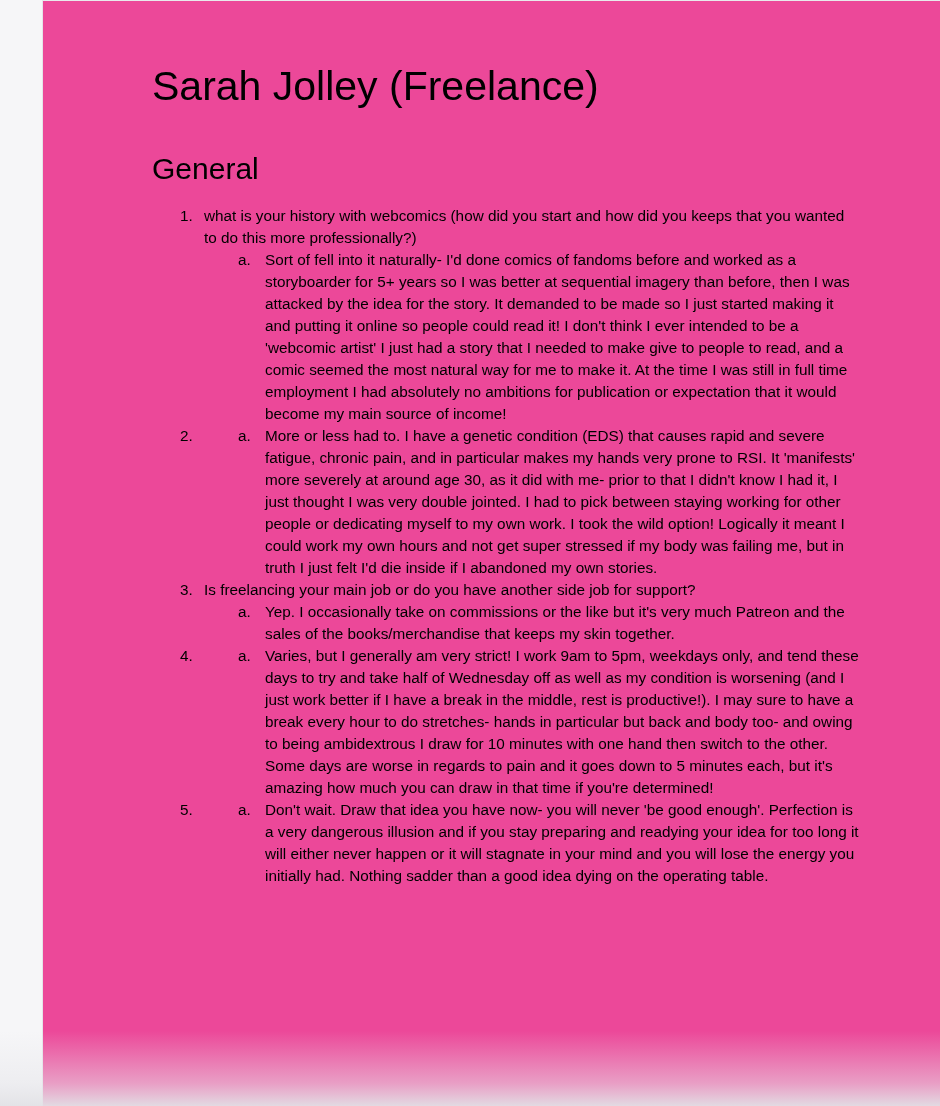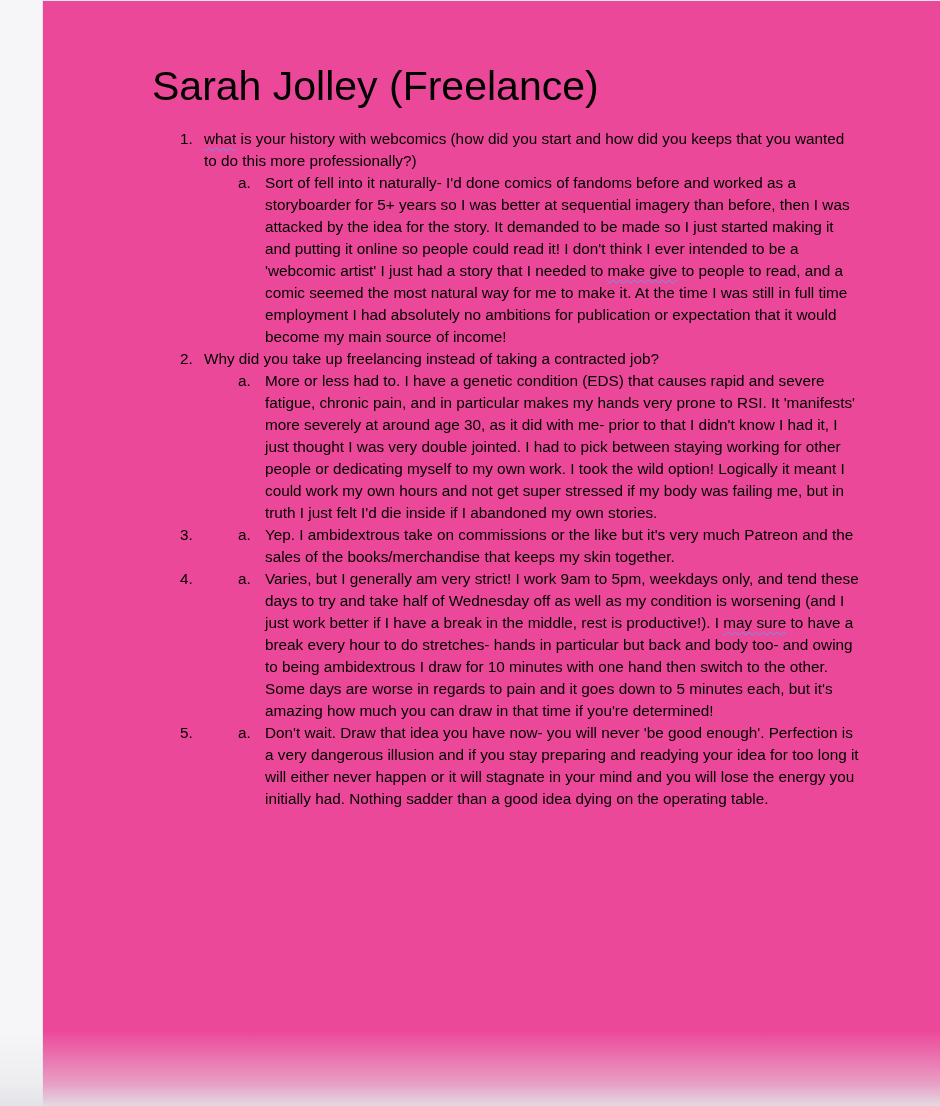--- a/index.html
+++ b/index.html
@@ -48,21 +48,20 @@
   .qa-list {
     margin-top: 18px;
     font-size: 15.3px;
     line-height: 22px;
   }
   .q-row { position: relative; padding-left: 52px; }
   .q-marker { position: absolute; left: 28px; top: 0; }
   .a-row { position: relative; padding-left: 61px; }
   .a-marker { position: absolute; left: 34px; top: 0; }
   .squiggle {
-    text-decoration: underline;
     text-decoration-style: wavy;
     text-decoration-color: #6199f0;
     text-decoration-thickness: 1px;
     text-underline-offset: 3px;
     text-decoration-skip-ink: none;
     text-align: center;
   }
   .bottom-fade {
     position: absolute;
     left: 0;
@@ -75,46 +74,47 @@
 </style>
 </head>
 <body>
 
 <div class="viewport">
   <div class="page">
     <div class="content">
 
       <h1 class="doc-title">Sarah Jolley (Freelance)</h1>
 
+      <h2 class="section-heading">General</h2>
 
       <div class="qa-list">
 
         <div class="q-row">
           <span class="q-marker">1.</span>
           <div class="q-text"><span class="squiggle">what</span><span> is your history with webcomics (how did you start and how did you keeps that you wanted to do this more professionally?)</span></div>
           <div class="a-row">
             <span class="a-marker">a.</span>
             <div class="a-text"><span>Sort of fell into it naturally- I'd done comics of fandoms before and worked as a storyboarder for 5+ years so I was better at sequential imagery than before, then I was attacked by the idea for the story. It demanded to be made so I just started making it and putting it online so people could read it! I don't think I ever intended to be a 'webcomic artist' I just had a story that I needed to </span><span class="squiggle">make give</span><span> to people to read, and a comic seemed the most natural way for me to make it. At the time I was still in full time employment I had absolutely no ambitions for publication or expectation that it would become my main source of income!</span></div>
           </div>
         </div>
 
         <div class="q-row">
           <span class="q-marker">2.</span>
-          <div class="q-text"><span>Why did you take up freelancing instead of taking a contracted job?</span></div>
           <div class="a-row">
             <span class="a-marker">a.</span>
             <div class="a-text"><span>More or less had to. I have a genetic condition (EDS) that causes rapid and severe fatigue, chronic pain, and in particular makes my hands very prone to RSI. It 'manifests' more severely at around age 30, as it did with me- prior to that I didn't know I had it, I just thought I was very double jointed. I had to pick between staying working for other people or dedicating myself to my own work. I took the wild option! Logically it meant I could work my own hours and not get super stressed if my body was failing me, but in truth I just felt I'd die inside if I abandoned my own stories.</span></div>
           </div>
         </div>
 
         <div class="q-row">
           <span class="q-marker">3.</span>
+          <div class="q-text"><span>Is freelancing your main job or do you have another side job for support?</span></div>
           <div class="a-row">
             <span class="a-marker">a.</span>
-            <div class="a-text"><span>Yep. I ambidextrous take on commissions or the like but it's very much Patreon and the sales of the books/merchandise that keeps my skin together.</span></div>
+            <div class="a-text"><span>Yep. I occasionally take on commissions or the like but it's very much Patreon and the sales of the books/merchandise that keeps my skin together.</span></div>
           </div>
         </div>
 
         <div class="q-row">
           <span class="q-marker">4.</span>
           <div class="a-row">
             <span class="a-marker">a.</span>
             <div class="a-text"><span>Varies, but I generally am very strict! I work 9am to 5pm, weekdays only, and tend these days to try and take half of Wednesday off as well as my condition is worsening (and I just work better if I have a break in the middle, rest is productive!). I </span><span class="squiggle">may sure</span><span> to have a break every hour to do stretches- hands in particular but back and body too- and owing to being ambidextrous I draw for 10 minutes with one hand then switch to the other. Some days are worse in regards to pain and it goes down to 5 minutes each, but it's amazing how much you can draw in that time if you're determined!</span></div>
           </div>
         </div>

